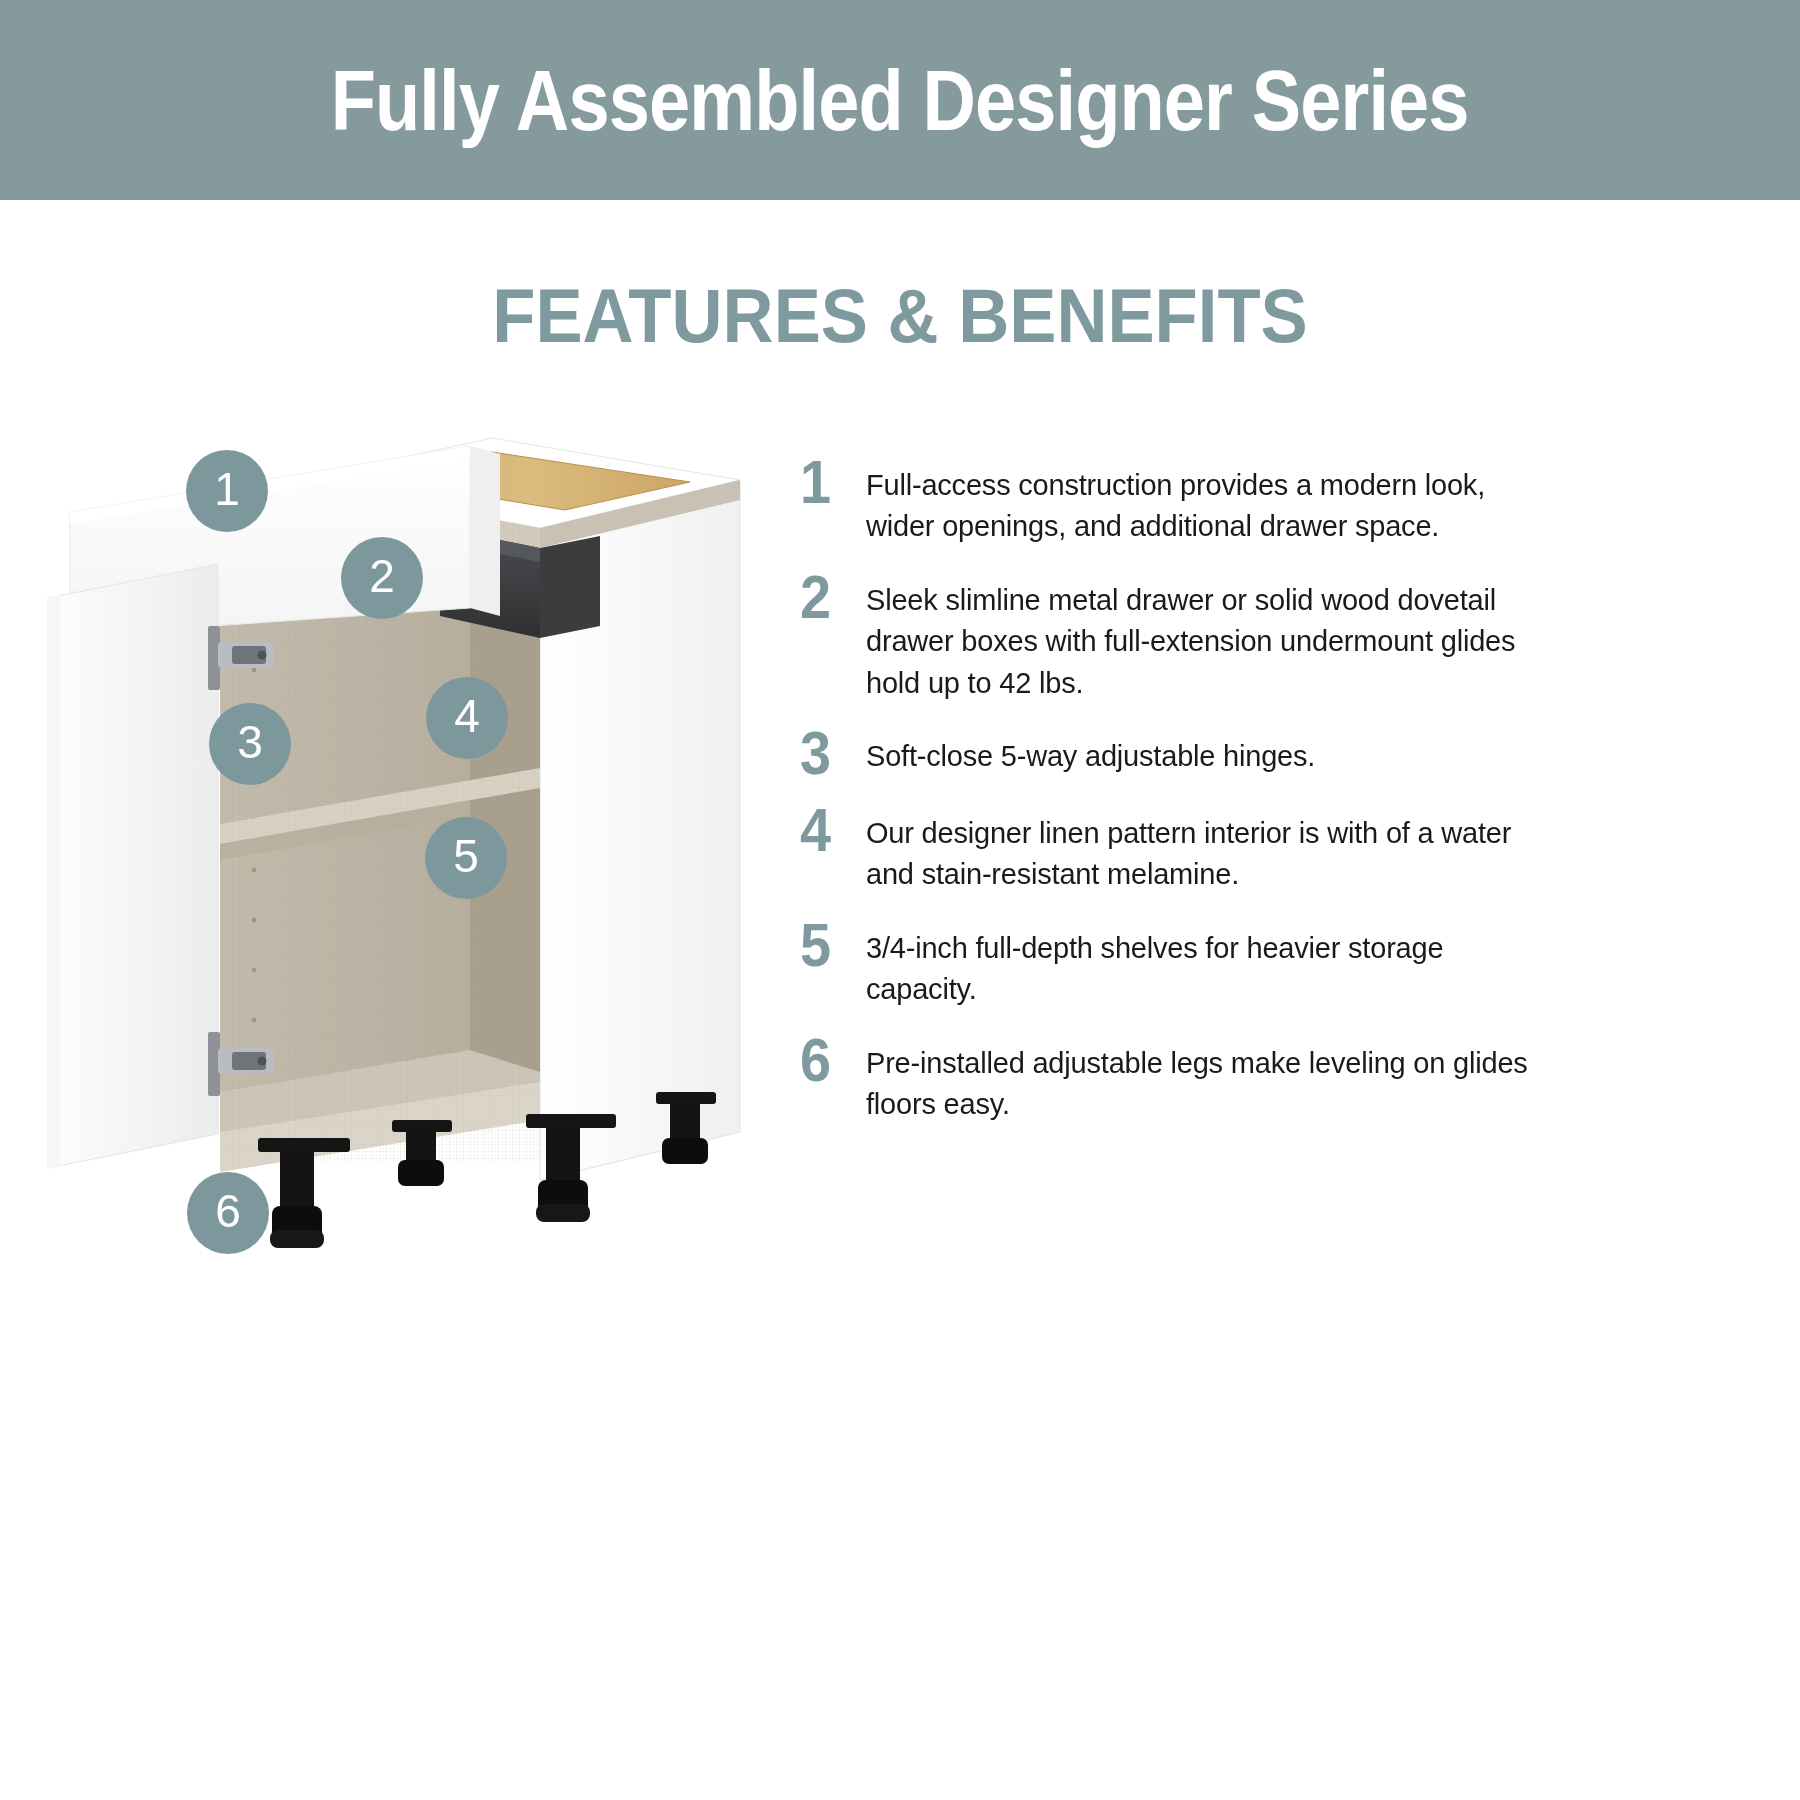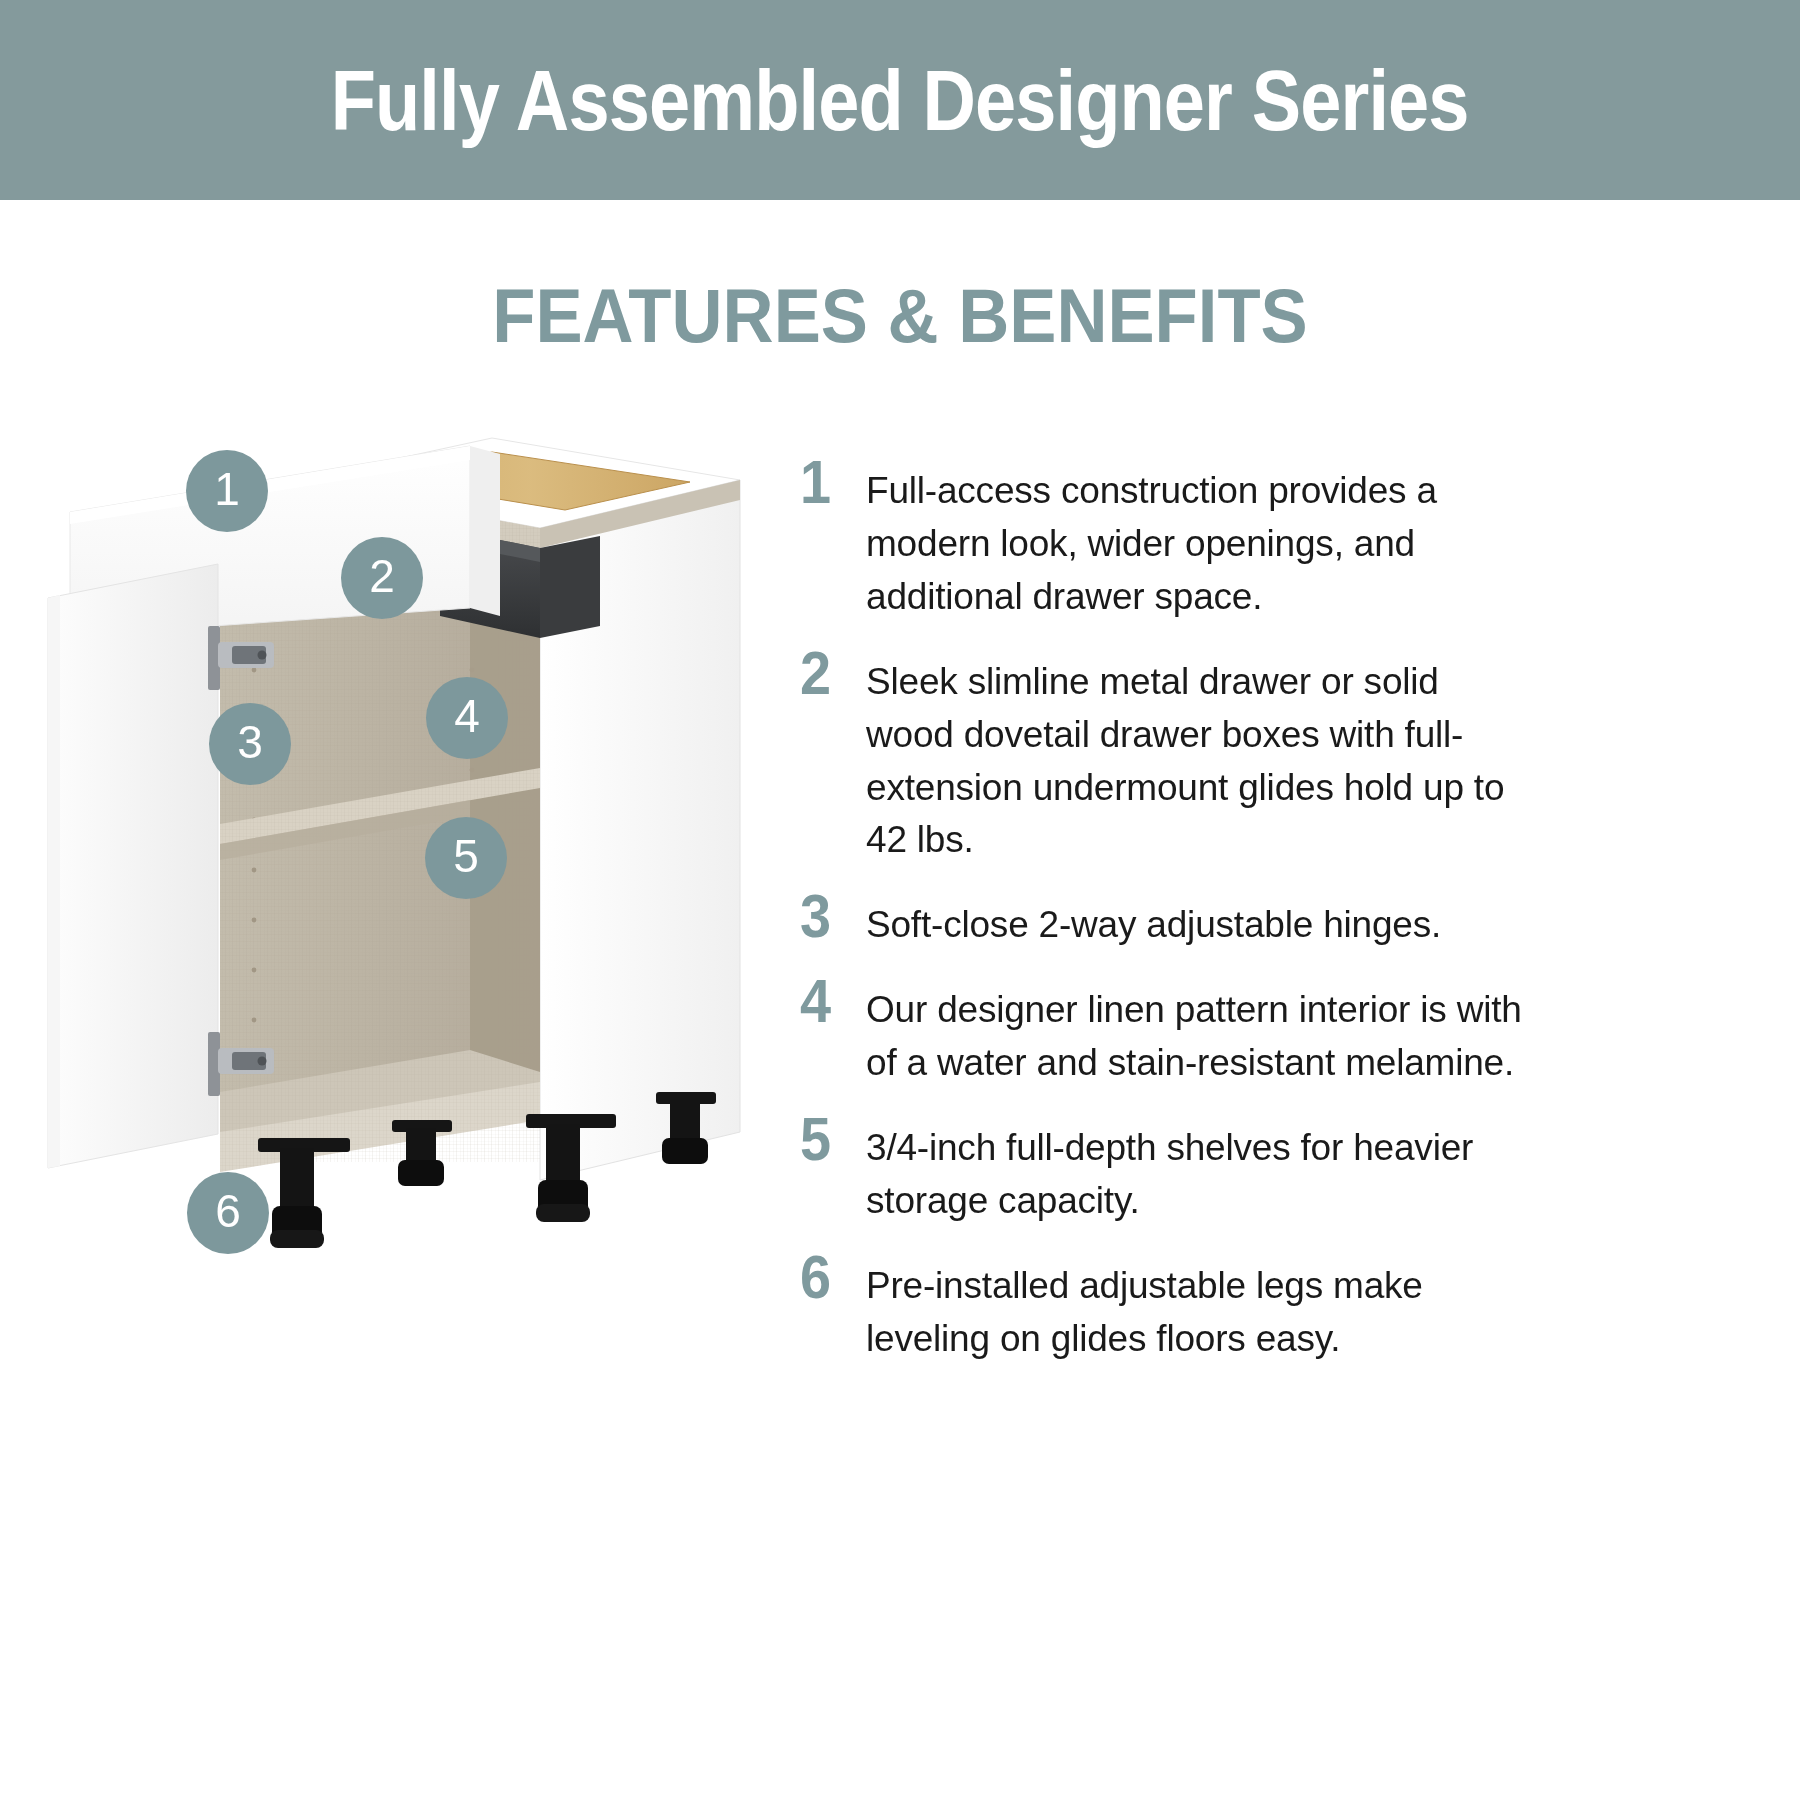--- a/index.html
+++ b/index.html
@@ -82,21 +82,21 @@
     line-height:0.88;
     text-align:left;
     transform:scaleX(0.9);
     transform-origin:left top;
   }
   .feat-text{
     flex:1;
     color:#1a1a1a;
     font-family:"Liberation Sans", sans-serif;
     font-weight:normal;
-    font-size:37px;
+    font-size:29px;
     line-height:1.43;
     letter-spacing:-0.2px;
     padding-top:10px;
   }
 
   
   .footer-band{
     position:absolute;left:0;bottom:0;width:1800px;height:208px;
     background:#849a9c;
     display:flex;align-items:center;
@@ -297,21 +297,21 @@
       <div class="feat-text">Full-access construction provides a modern look, wider openings, and additional drawer space.</div>
     </div>
 
     <div class="feat">
       <div class="feat-num">2</div>
       <div class="feat-text">Sleek slimline metal drawer or solid wood dovetail drawer boxes with full-extension undermount glides hold up to 42 lbs.</div>
     </div>
 
     <div class="feat">
       <div class="feat-num">3</div>
-      <div class="feat-text">Soft-close 2-way adjustable hinges.</div>
+      <div class="feat-text">Soft-close 5-way adjustable hinges.</div>
     </div>
 
     <div class="feat">
       <div class="feat-num">4</div>
       <div class="feat-text">Our designer linen pattern interior is with of a water and stain-resistant melamine.</div>
     </div>
 
     <div class="feat">
       <div class="feat-num">5</div>
       <div class="feat-text">3/4-inch full-depth shelves for heavier storage capacity.</div>

